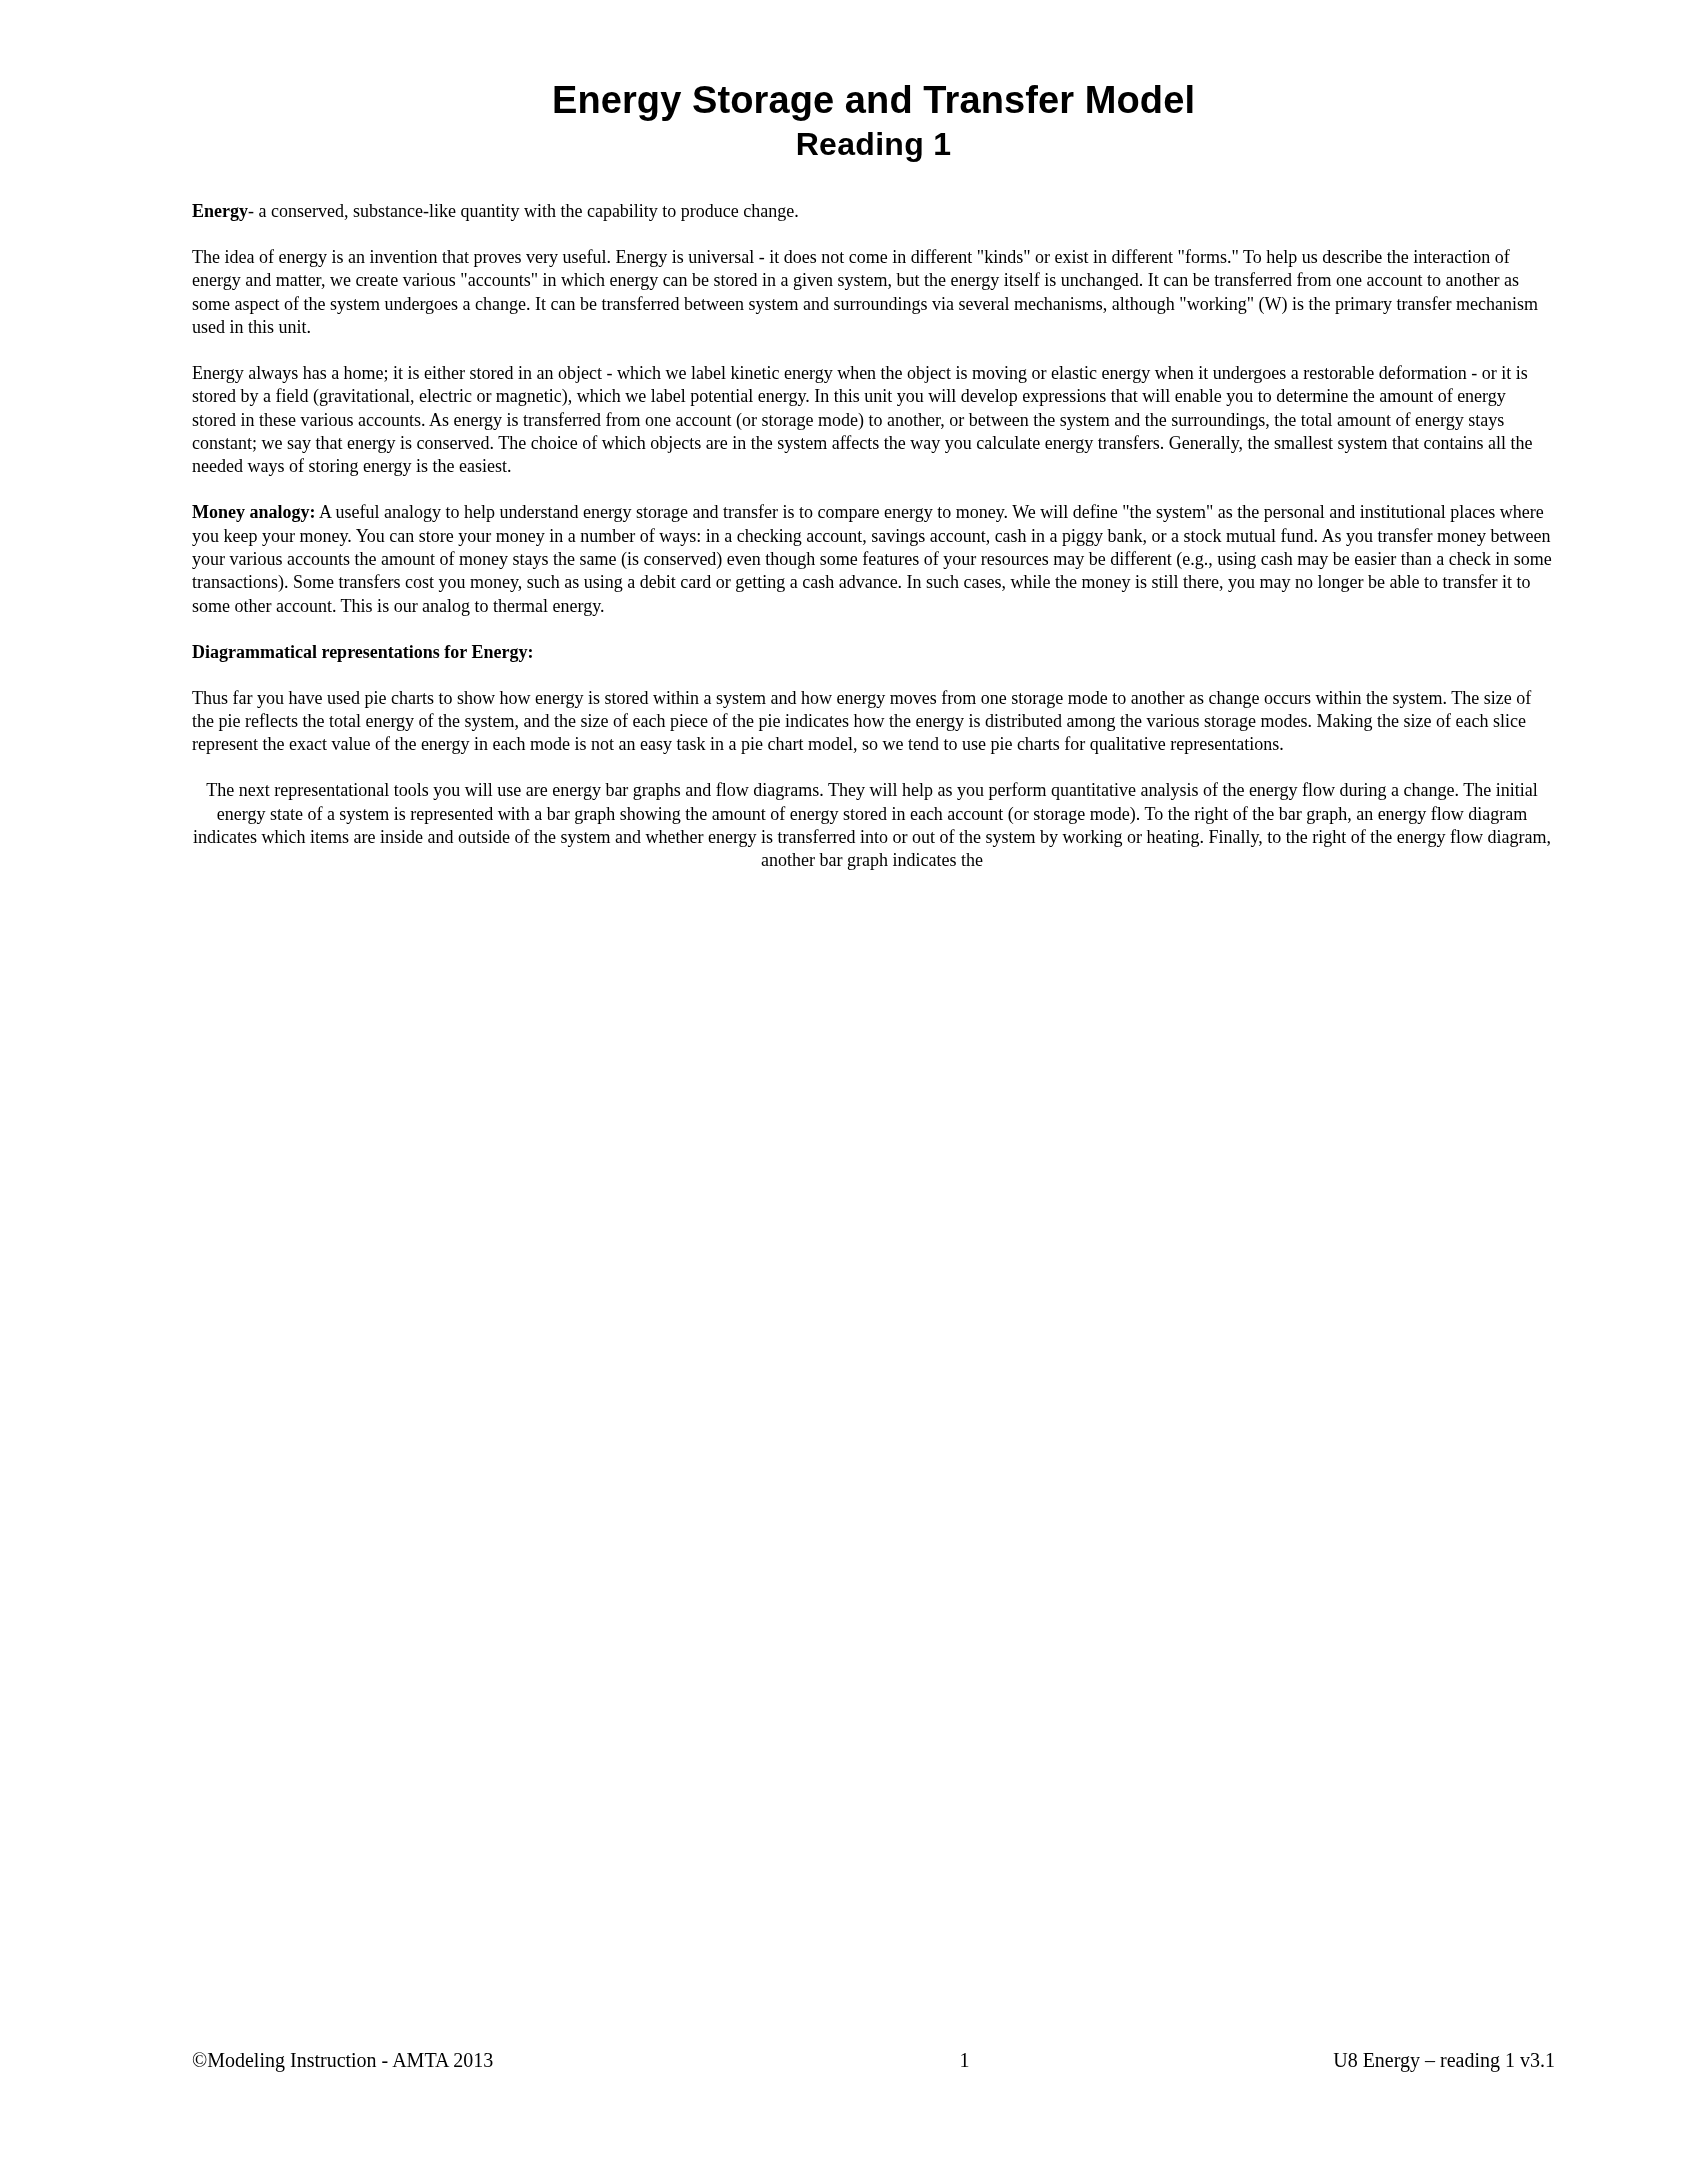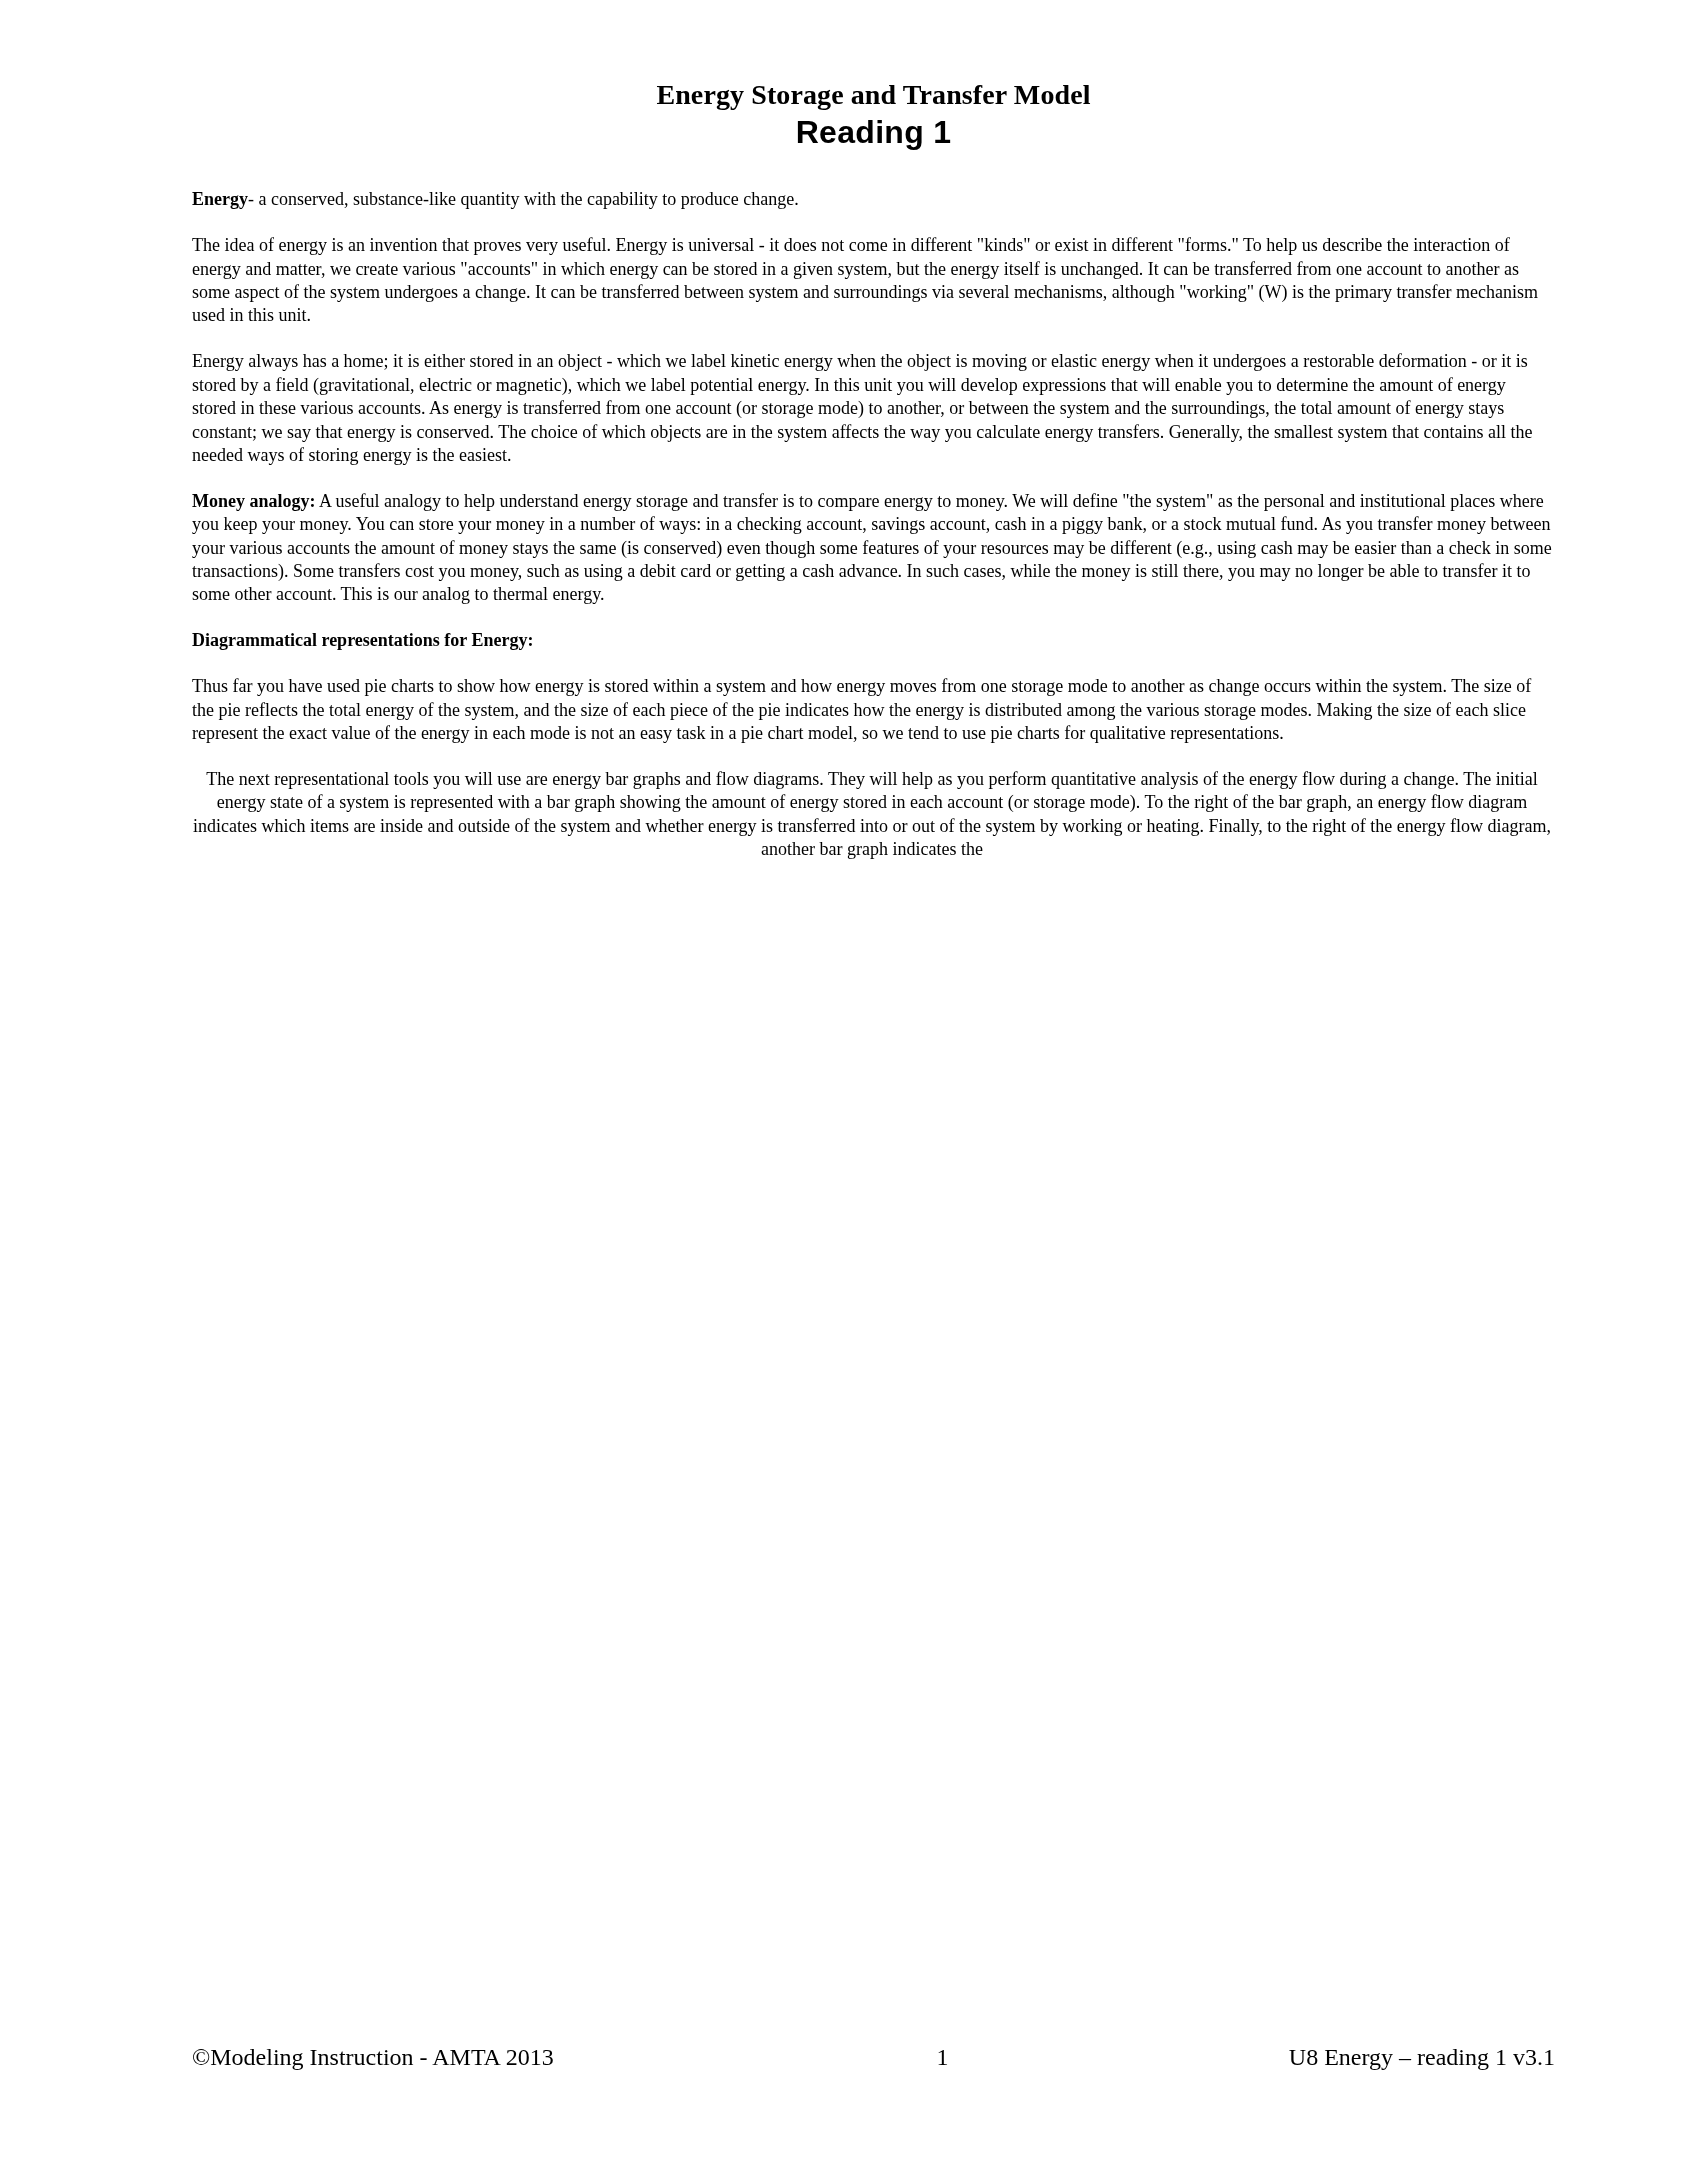--- a/index.html
+++ b/index.html
@@ -18,23 +18,23 @@
     width: 1687px;
     height: 2183px;
     box-sizing: border-box;
     padding: 79px 132px 0 192px;
   }
   .title-block {
     text-align: center;
     margin-bottom: 38px;
   }
   .doc-title {
-    font-family: Liberation Serif, serif;
+    font-family: Liberation Sans, sans-serif;
     font-weight: bold;
-    font-size: 28px;
+    font-size: 38px;
     line-height: 1.15;
     margin: 0 0 4px 0;
     letter-spacing: 0.1px;
   }
   .doc-subtitle {
     font-family: "Liberation Sans", sans-serif;
     font-weight: bold;
     font-size: 32px;
     line-height: 1.1;
     margin: 0;
@@ -59,21 +59,21 @@
   .lead {
     font-weight: bold;
   }
   .footer {
     position: absolute;
     left: 192px;
     right: 132px;
     bottom: 111px;
     display: flex;
     align-items: baseline;
-    font-size: 24px;
+    font-size: 20px;
     line-height: 1.2;
   }
   .footer-left {
     flex: 0 0 auto;
     width: 516px;
     text-align: left;
   }
   .footer-center {
     flex: 1 1 auto;
     text-align: center;

